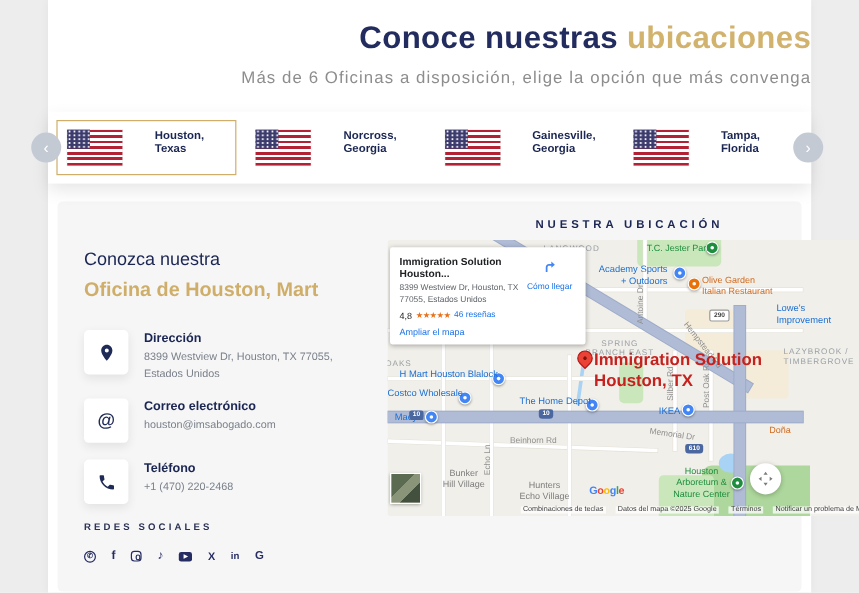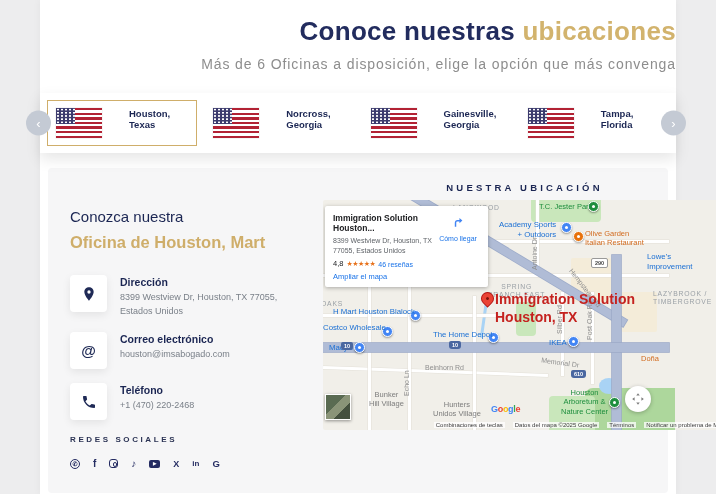--- a/index.html
+++ b/index.html
@@ -80,21 +80,21 @@
   .ml.v{transform:rotate(-90deg);transform-origin:left top}
   .ml.center{text-align:center}
   .shield{position:absolute;font-size:5.5px;font-weight:bold;color:#fff;background:#4a67a0;padding:1px 3px;border-radius:2px 2px 3px 3px;z-index:2}
   .shield.us{background:#fff;color:#444;border:.5px solid #999;border-radius:2px}
 
   
   .iw{position:absolute;left:2px;top:6px;width:163px;background:#fff;border-radius:2px;box-shadow:0 1px 4px rgba(0,0,0,.3);padding:7px 8px 6px 8px;display:flex;z-index:6}
   .iw-main{flex:1}
   .iw-title{font-size:8.5px;font-weight:bold;color:#202124}
   .iw-addr{margin-top:3px;font-size:7px;color:#5f6368;line-height:1.45}
-  .iw-rating{margin-top:3px;font-size:7.5px;color:#202124;display:flex;align-items:flex-end;gap:3px}
+  .iw-rating{margin-top:3px;font-size:7.5px;color:#202124;display:flex;align-items:flex-start;gap:3px}
   .iw-stars{color:#e7711b;font-size:7px;letter-spacing:-.5px}
   .iw-reviews{color:#1a73e8;font-size:7px;cursor:pointer}
   .iw-expand{margin-top:4px;font-size:7.5px;color:#1a73e8;cursor:pointer}
   .iw-side{width:44px;text-align:center;padding-top:2px;cursor:pointer}
   .iw-side .dlabel{font-size:7px;color:#1a73e8;margin-top:2px}
 
   
   .pegman-thumb{position:absolute;left:2px;top:194px;width:26px;height:26px;border:1.5px solid #fff;box-shadow:0 1px 3px rgba(0,0,0,.4);background:linear-gradient(135deg,#5a6b52 0 40%,#8a9478 40% 65%,#44503e 65%);cursor:pointer;z-index:5}
   .pan-ctl{position:absolute;left:302px;top:186px;width:26px;height:26px;border-radius:50%;background:#fff;box-shadow:0 1px 4px rgba(0,0,0,.25);display:flex;align-items:center;justify-content:center;cursor:pointer;z-index:5}
   .glogo{position:absolute;left:168px;top:204px;font-size:9px;font-weight:bold;z-index:5;letter-spacing:-.3px}
@@ -243,21 +243,21 @@
         <div class="ml shop" style="left:226px;top:138px">IKEA</div>
         <div class="ml" style="left:22px;top:67px">Neuens Rd</div>
         <div class="ml" style="left:102px;top:164px">Beinhorn Rd</div>
         <div class="ml v" style="left:80px;top:196px">Echo Ln</div>
         <div class="ml v" style="left:208px;top:70px">Antoine Dr</div>
         <div class="ml" style="left:238px;top:84px;transform:rotate(52deg)">Hempstead Rd</div>
         <div class="ml v" style="left:233px;top:134px">Silber Rd</div>
         <div class="ml v" style="left:263px;top:140px">Post Oak Rd</div>
         <div class="ml" style="left:218px;top:159px;transform:rotate(8deg)">Memorial Dr</div>
         <div class="ml grayville" style="left:46px;top:190px"><span>Bunker</span><br><span>Hill Village</span></div>
-        <div class="ml grayville" style="left:110px;top:200px"><span>Hunters</span><br><span>Unidos Village</span></div>
+        <div class="ml grayville" style="left:110px;top:200px"><span>Hunters</span><br><span>Echo Village</span></div>
         <div class="ml park center" style="left:238px;top:188px"><span>Houston</span><br><span>Arboretum &amp;</span><br><span>Nature Center</span></div>
         <div class="ml food" style="left:318px;top:154px">Doña</div>
         <div class="ml red" style="left:172px;top:91px"><span>Immigration Solution</span><br><span>Houston, TX</span></div>
 
         <div class="shield" style="left:18px;top:142px">10</div>
         <div class="shield" style="left:126px;top:141px">10</div>
         <div class="shield us" style="left:268px;top:58px">290</div>
         <div class="shield" style="left:248px;top:170px">610</div>
 
         <div class="poi" style="left:238px;top:22px"></div>

